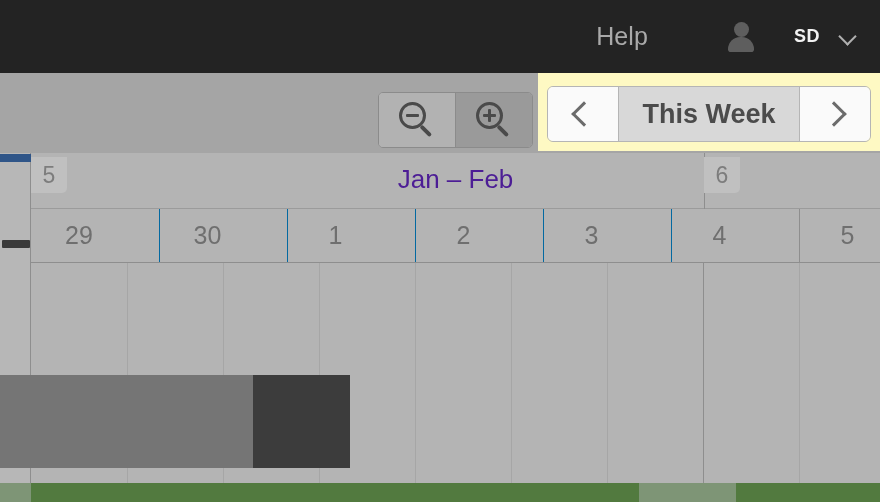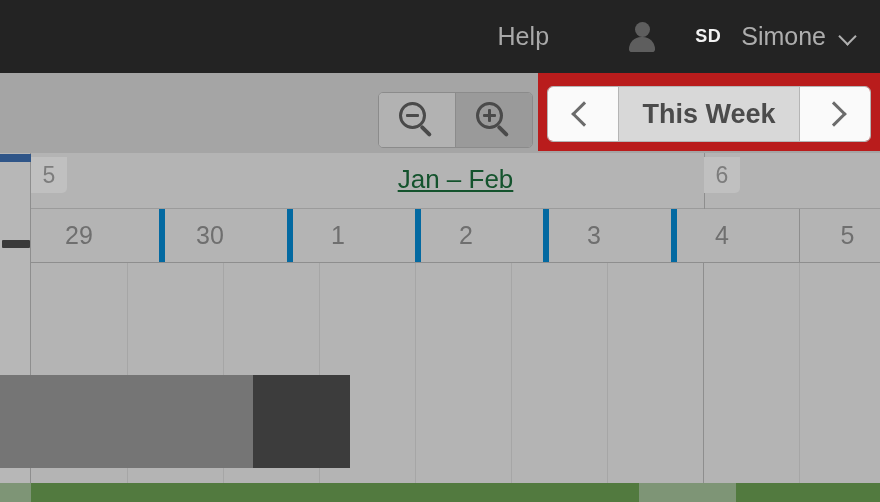--- a/index.html
+++ b/index.html
@@ -84,21 +84,21 @@
     position: absolute; left: 7px; top: 11.5px; width: 13px; height: 3px;
     background: #4a4a4a; border-radius: 1px;
   }
   .mag .bar-v {
     position: absolute; left: 12px; top: 6.5px; width: 3px; height: 13px;
     background: #4a4a4a; border-radius: 1px;
   }
 
   .week-panel {
     position: absolute; left: 538px; top: 73px;
-    width: 342px; height: 78px; background: #b91c1c;
+    width: 342px; height: 78px; background: #fef9c3;
   }
   .week-nav {
     position: absolute; left: 9px; top: 13px;
     width: 324px; height: 56px;
     border: 1px solid #b5b5b5; border-radius: 6px;
     display: flex; overflow: hidden;
   }
   .wn-btn {
     width: 70px; display: flex; align-items: center; justify-content: center;
     background: #fafafa; cursor: pointer;
@@ -150,31 +150,31 @@
     position: absolute; top: 4px; width: 36px; height: 36px;
     background: #c0c0c0; border-radius: 0 0 5px 0;
     color: #7d7d7d; font-size: 23px;
     display: flex; align-items: center; justify-content: center;
   }
   .week-sep {
     position: absolute; top: 0; width: 1px; height: 56px; background: #8e8e8e;
   }
   .month-label {
     position: absolute; left: 0; right: 0; top: 11px; text-align: center;
-    color: #14532d; font-size: 26px; text-decoration: underline;
+    color: #4c1d95; font-size: 26px;
   }
   .hdr-days {
     position: absolute; left: 0; top: 56px; right: 0; height: 54px;
     display: flex; border-bottom: 1px solid #8e8e8e; gap: 32px;
   }
   .day-cell {
     width: 96px; height: 100%; flex: 0 0 96px;
     display: flex; align-items: center; justify-content: center;
     color: #6f6f6f; font-size: 25px;
-    border-left: 6px solid #0369a1;
+    border-left: 1px solid #0369a1;
   }
   .day-cell.wk { border-left: 1px solid #8e8e8e; }
   .day-cell:first-child { border-left: none; }
 
   .grid-body {
     position: absolute; left: 31px; top: 110px; right: 0; bottom: 0;
   }
   .vline {
     position: absolute; top: 0; bottom: 0; width: 1px; background: #a6a6a6;
   }
@@ -190,21 +190,20 @@
 
 <div id="app">
 
   <div class="topnav">
     <span class="nav-link">Help</span>
     <span class="avatar-icon">
       <span class="head"></span>
       <span class="body"></span>
     </span>
     <span class="initials">SD</span>
-    <span class="username">Simone</span>
     <span class="chev-down"></span>
   </div>
 
   <div class="toolbar">
     <div class="zoom-group">
       <div class="zoom-btn out">
         <span class="mag">
           <span class="lens"></span>
           <span class="handle"></span>
           <span class="bar-h"></span>

